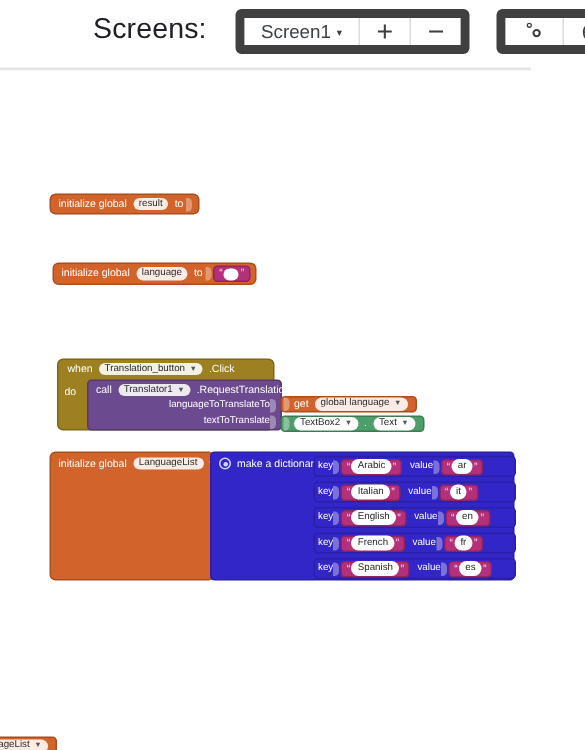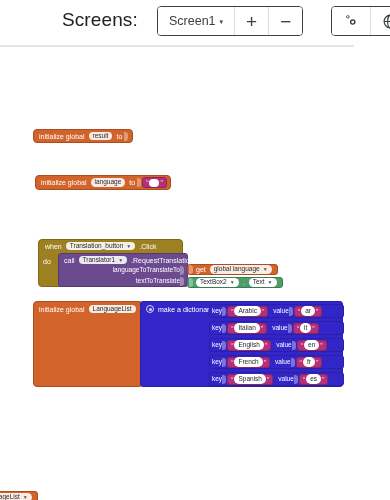--- a/index.html
+++ b/index.html
@@ -19,21 +19,21 @@
     border-bottom: 2px solid #e2e4e7;
     display: flex; align-items: center;
   }
   #screens-label {
     position: absolute; left: 62px; top: 9px;
     font-size: 19px; color: #202124; letter-spacing: .1px;
   }
   .hdr-group {
     position: absolute; top: 6px;
     display: flex; align-items: stretch;
-    border: 1px solid #404040; border-radius: 4px;
+    border: 6px solid #404040; border-radius: 4px;
     background: #fff; height: 30px; overflow: hidden;
   }
   #screen-group { left: 157px; }
   #tool-group   { left: 331px; }
   .hdr-btn {
     display: flex; align-items: center; justify-content: center;
     padding: 0 11px; font-size: 12.5px; color: #3c4043;
     background: #fff; border: none; height: 100%;
     cursor: pointer; white-space: nowrap;
   }

